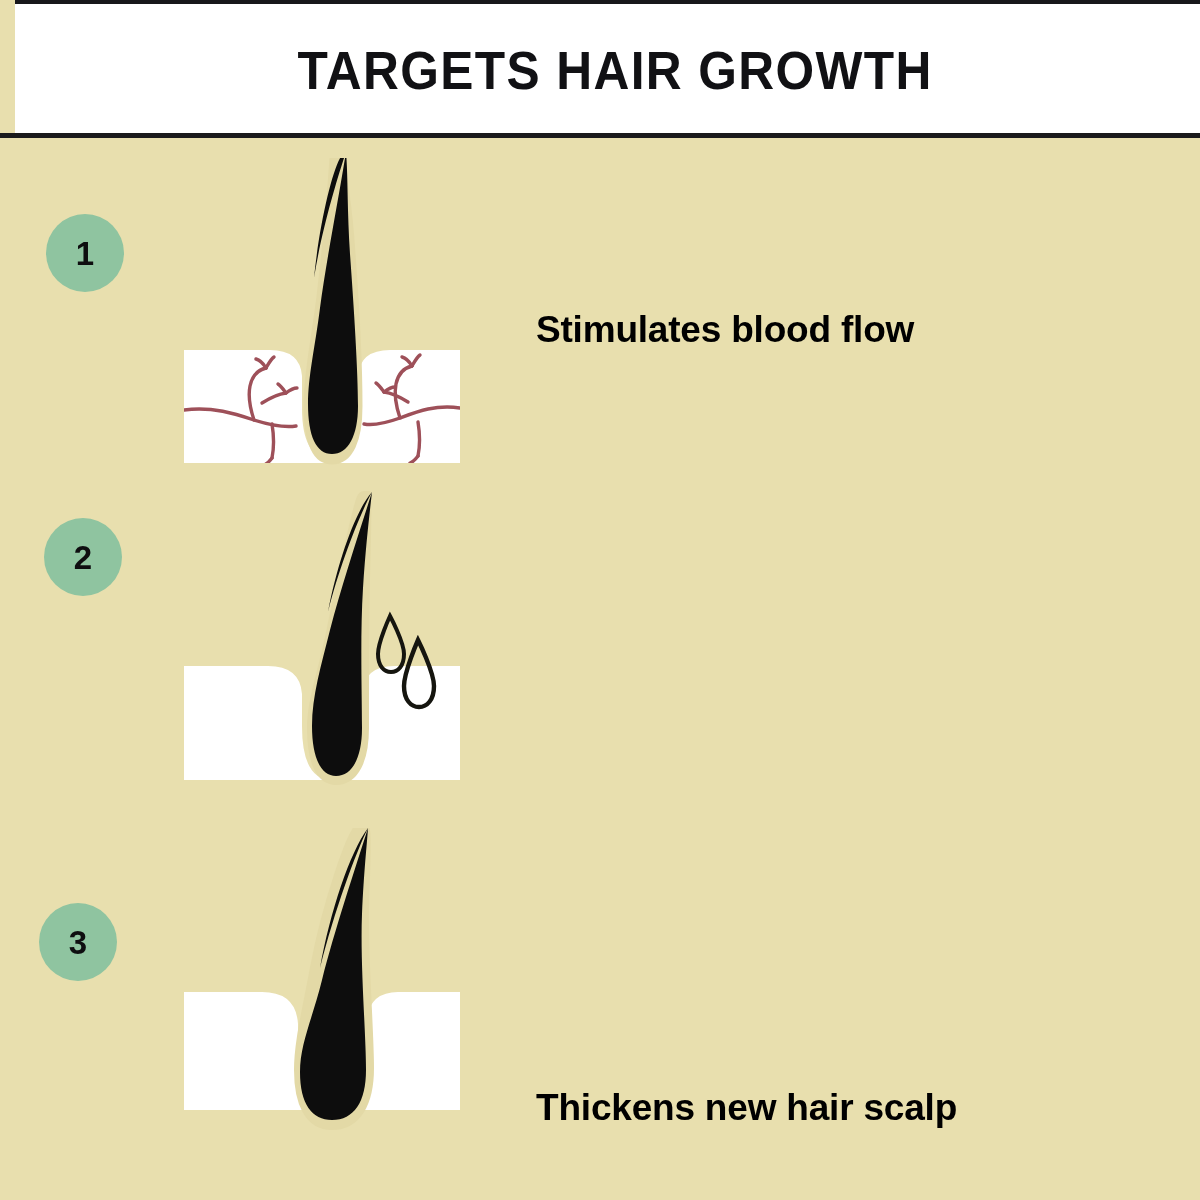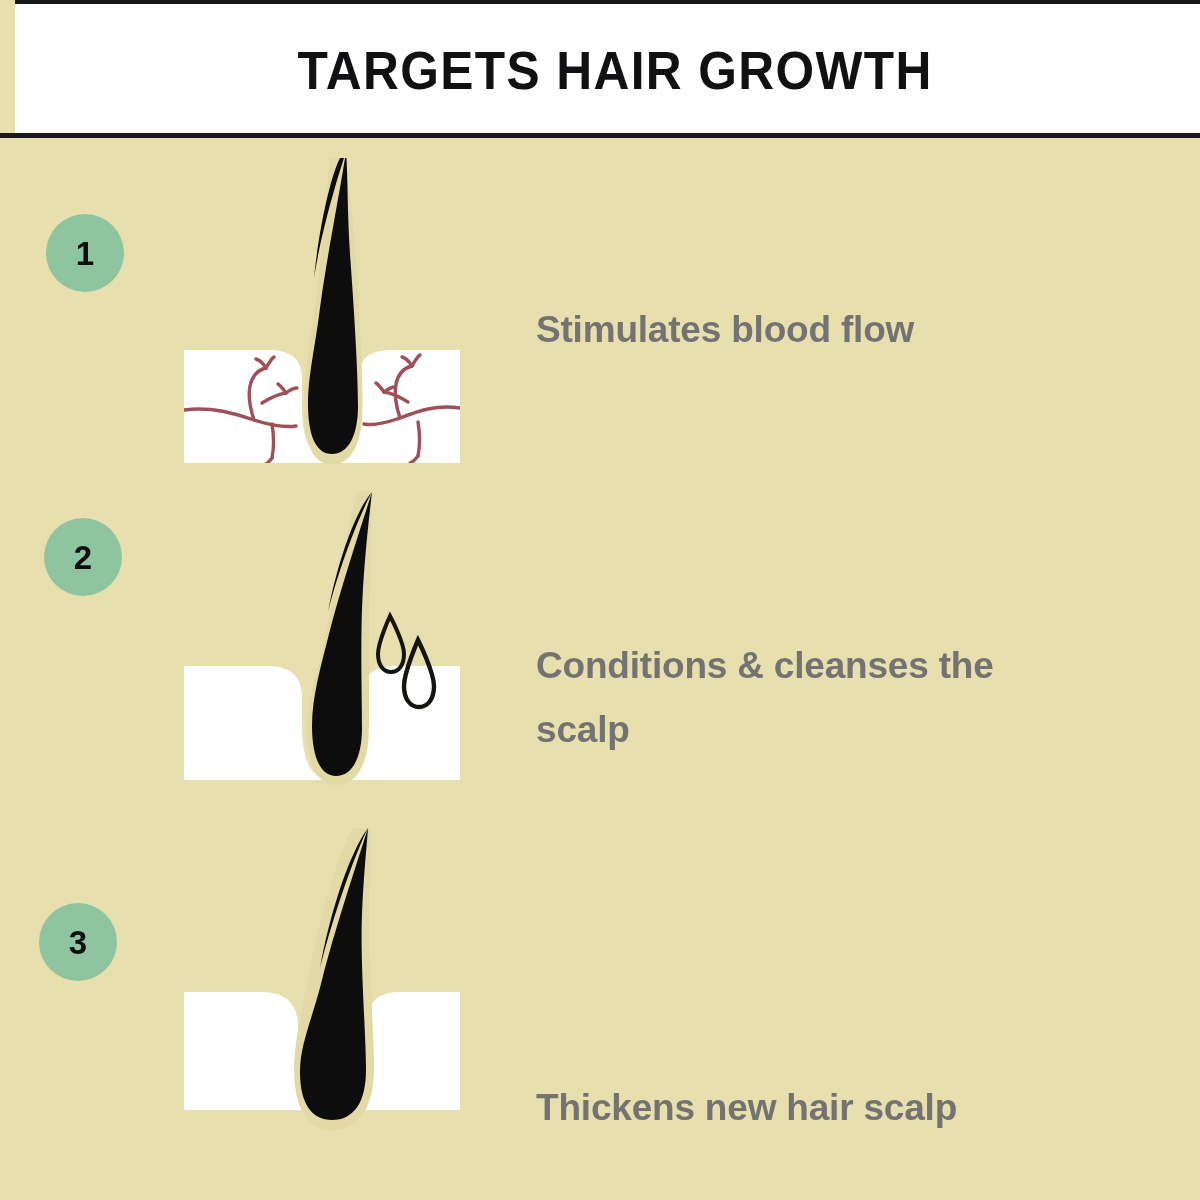--- a/index.html
+++ b/index.html
@@ -88,21 +88,21 @@
   .fig-3{top:0px;height:360px;}
 
   .caption{
     position:absolute;
     left:536px;
     width:560px;
     font-family:"Liberation Sans", sans-serif;
     font-weight:700;
     font-size:37px;
     line-height:1.72;
-    color:#737373;
+    color:#000000;
     letter-spacing:-0.2px;
   }
   .cap-1{top:140px;}
   .cap-2{top:146px;}
   .cap-3{top:248px;}
 
   svg{display:block;}
 </style>
 </head>
 <body>
@@ -244,21 +244,20 @@
                    C248,184 254,178 254,166
                    C254,154 240,128 240,128 Z" fill="none" stroke="#15150f" stroke-width="4"></path>
           <path d="M268,152
                    C268,152 254,184 254,198
                    C254,212 261,219 269,219
                    C277,219 284,212 284,198
                    C284,184 268,152 268,152 Z" fill="none" stroke="#15150f" stroke-width="4.4"></path>
         </svg>
       </div>
 
-      <div class="caption cap-2">Conditions &amp; cleanses the scalp</div>
     </div>
 
     <div class="step step-3">
 
       <div class="badge badge-3">
         <span>3</span>
       </div>
 
       <div class="figure fig-3">
         <svg width="330" height="360" viewBox="0 0 330 360" xmlns="http://www.w3.org/2000/svg">

